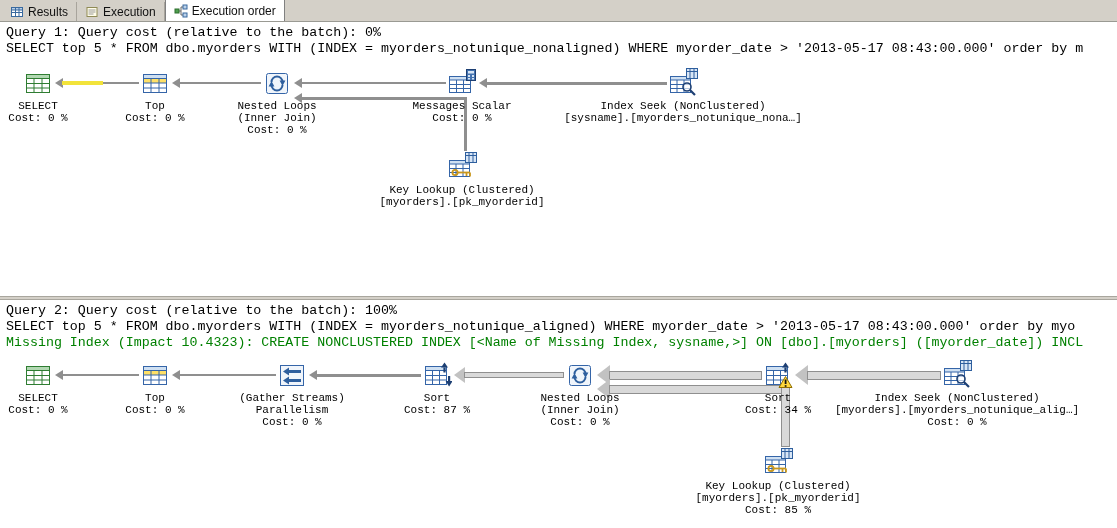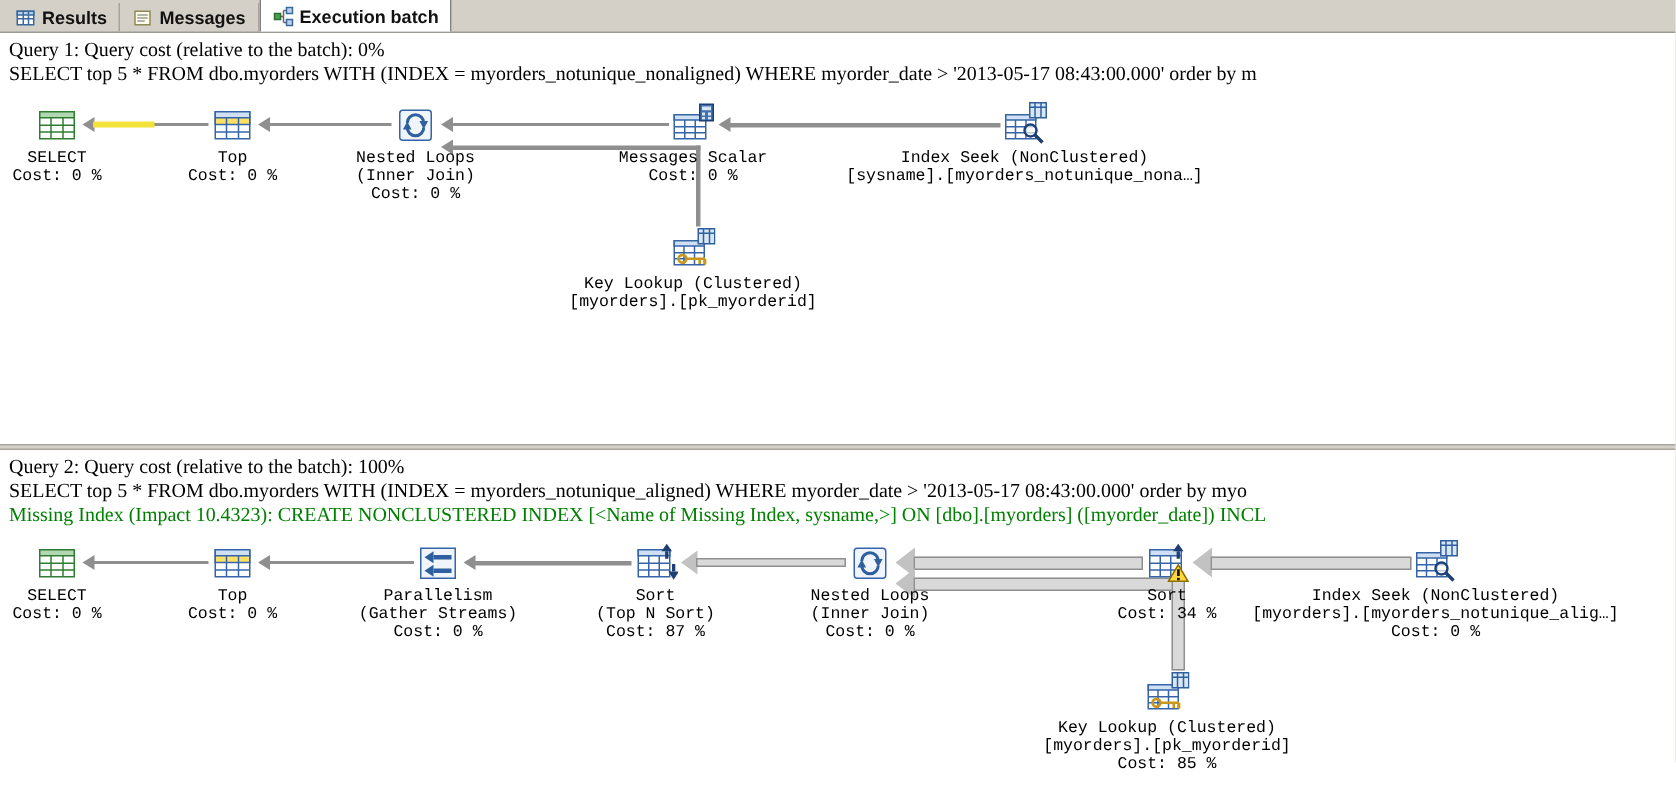--- a/index.html
+++ b/index.html
@@ -10,21 +10,21 @@
   }
   .tabbar{
     position:absolute;top:0;left:0;width:1117px;height:22px;
     background:var(--chrome,#d4d0c8);
     border-bottom:1px solid #9a9a93;
     display:flex;align-items:flex-end;padding-left:2px;box-sizing:border-box;
   }
   .tab{
     height:19px;display:flex;align-items:center;gap:4px;
     padding:0 8px;font-size:12px;color:#111;
-    border-right:1px solid #a8a49c;cursor:default;white-space:nowrap;font-weight:bold;
+    border-right:1px solid #a8a49c;cursor:default;white-space:nowrap;
   }
   .tab.active{
     background:var(--panel,#fff);
     border:1px solid #808080;border-bottom:none;
     height:21px;position:relative;z-index:2;
   }
   .tabicon{display:inline-block;line-height:0}
   .tabicon svg{display:block}
   .panel{
     position:absolute;left:0;width:1117px;background:var(--panel,#fff);
@@ -33,21 +33,21 @@
   #panel0{top:22px;height:274px}
   #panel1{top:300px;height:284px}
   .divider{
     position:absolute;top:296px;left:0;width:1117px;height:4px;
     background:var(--chrome,#d4d0c8);
     border-top:1px solid #a9a69e;border-bottom:1px solid #a9a69e;
     box-sizing:border-box;cursor:row-resize;
   }
   .qline{
     position:absolute;left:6px;height:15px;line-height:15px;
-    font-family:Liberation Serif, serif;font-size:13.3px;
+    font-family:Liberation Mono, monospace;font-size:13.3px;
     white-space:pre;color:#000;
   }
   .qmissing{color:var(--green,#008000)}
   .diagram{position:absolute;left:0;top:0;right:0;bottom:0}
   .pnode{position:absolute;text-align:center;z-index:3}
   .picon{width:30px;height:30px;margin:0 auto 2px auto;line-height:0}
   .picon svg{display:block;margin:0 auto}
   .plabel{
     font-family:"Liberation Mono",monospace;font-size:11px;line-height:12px;
     white-space:pre;color:#000;
@@ -78,32 +78,32 @@
     </div>
     <div class="tab">
       <span class="tabicon">
         <svg width="14" height="14" viewBox="0 0 14 14">
           <rect x="2" y="2.5" width="10" height="9" fill="#fffde9" stroke="#8f8a55"></rect>
           <line x1="3.5" y1="5" x2="10.5" y2="5" stroke="#9a9a9a"></line>
           <line x1="3.5" y1="7" x2="10.5" y2="7" stroke="#9a9a9a"></line>
           <line x1="3.5" y1="9" x2="8.5" y2="9" stroke="#9a9a9a"></line>
         </svg>
       </span>
-      <span class="tablabel">Messages</span>
+      <span class="tablabel">Execution</span>
     </div>
     <div class="tab active">
       <span class="tabicon">
         <svg width="14" height="14" viewBox="0 0 14 14">
           <path d="M5 7 H7 M7 3 H9 M7 11 H9 M7 3 V11" stroke="#666" fill="none"></path>
           <rect x="1" y="5" width="4" height="4" fill="#4f9e4f" stroke="#2c6e2c"></rect>
           <rect x="9" y="1" width="4" height="4" fill="#bcd2ea" stroke="#39699e"></rect>
           <rect x="9" y="9" width="4" height="4" fill="#bcd2ea" stroke="#39699e"></rect>
         </svg>
       </span>
-      <span class="tablabel">Execution batch</span>
+      <span class="tablabel">Execution order</span>
     </div>
   </div>
 <div class="panel" id="panel0">
     <div class="qline qheader" style="top: 3px;">Query 1: Query cost (relative to the batch): 0%</div>
     <div class="qline qsql" style="top: 19px;">SELECT top 5 * FROM dbo.myorders WITH (INDEX = myorders_notunique_nonaligned) WHERE myorder_date &gt; '2013-05-17 08:43:00.000' order by m</div>
     <div class="diagram">
       <div class="earrow thinA" style="left: 55px; top: 56px; border-width: 5px 8px 5px 0px;"></div>
       <div class="eline thin" style="left: 62px; width: 77px; top: 60px; height: 2px;"></div>
       <div class="ehl" style="left: 62px; width: 41px; top: 59px; height: 4px;"></div>
       <div class="earrow thinA" style="left: 172px; top: 56px; border-width: 5px 8px 5px 0px;"></div>
@@ -273,41 +273,40 @@
       <div class="pnode" style="left: 152px; top: 60px; width: 280px;">
         <div class="picon">
           <svg width="30" height="30" viewBox="0 0 30 30">
             <rect x="3.5" y="5.5" width="23" height="20" fill="#f0f5fb" stroke="#3565a8"></rect>
             <polygon points="6,11.5 12,7.5 12,15.5" fill="#2e5f9e"></polygon>
             <rect x="12" y="10" width="12" height="3" fill="#2e5f9e"></rect>
             <polygon points="6,20.5 12,16.5 12,24.5" fill="#2e5f9e"></polygon>
             <rect x="12" y="19" width="12" height="3" fill="#2e5f9e"></rect>
           </svg>
         </div>
+        <div class="plabel">(Gather Streams)</div>
         <div class="plabel">Parallelism</div>
-        <div class="plabel">(Gather Streams)</div>
         <div class="plabel">Cost: 0 %</div>
       </div>
       <div class="pnode" style="left: 297px; top: 60px; width: 280px;">
         <div class="picon">
           <svg width="30" height="30" viewBox="0 0 30 30">
             <rect x="3.5" y="6.5" width="21" height="18" fill="#fff" stroke="#3565a8"></rect>
             <rect x="3.5" y="6.5" width="21" height="4" fill="#cfe0f2" stroke="#3565a8"></rect>
             <line x1="3.5" y1="15.5" x2="24.5" y2="15.5" stroke="#3565a8"></line>
             <line x1="3.5" y1="20" x2="24.5" y2="20" stroke="#3565a8"></line>
             <line x1="10.5" y1="10.5" x2="10.5" y2="24.5" stroke="#3565a8"></line>
             <line x1="17.5" y1="10.5" x2="17.5" y2="24.5" stroke="#3565a8"></line>
             <polygon points="22.5,2.5 19,7.5 26,7.5" fill="#1d3f73"></polygon>
             <rect x="21.4" y="7.5" width="2.2" height="5" fill="#1d3f73"></rect>
             <rect x="26" y="16" width="2.2" height="5" fill="#1d3f73"></rect>
             <polygon points="27.1,26.5 23.6,21 30.6,21" fill="#1d3f73"></polygon>
           </svg>
         </div>
         <div class="plabel">Sort</div>
-        <div class="plabel">(Top N Sort)</div>
         <div class="plabel">Cost: 87 %</div>
       </div>
       <div class="pnode" style="left: 440px; top: 60px; width: 280px;">
         <div class="picon">
           <svg width="30" height="30" viewBox="0 0 30 30">
             <rect x="4.5" y="5.5" width="21" height="20" rx="2" fill="#f0f5fb" stroke="#3565a8"></rect>
             <path d="M9.5 14 A5.5 5.5 0 0 1 20.5 14" fill="none" stroke="#2e5f9e" stroke-width="2"></path>
             <polygon points="20.5,18 17.6,12.6 23.4,12.6" fill="#2e5f9e"></polygon>
             <path d="M20.5 17 A5.5 5.5 0 0 1 9.5 17" fill="none" stroke="#2e5f9e" stroke-width="2"></path>
             <polygon points="9.5,13 6.6,18.4 12.4,18.4" fill="#2e5f9e"></polygon>

